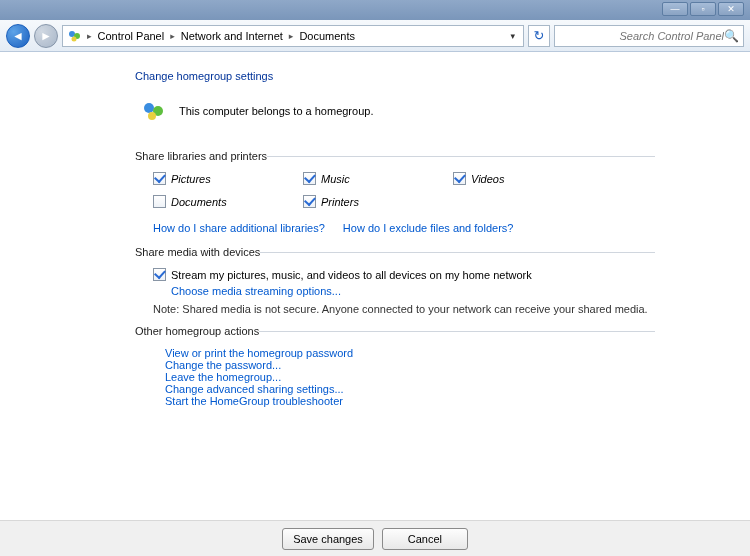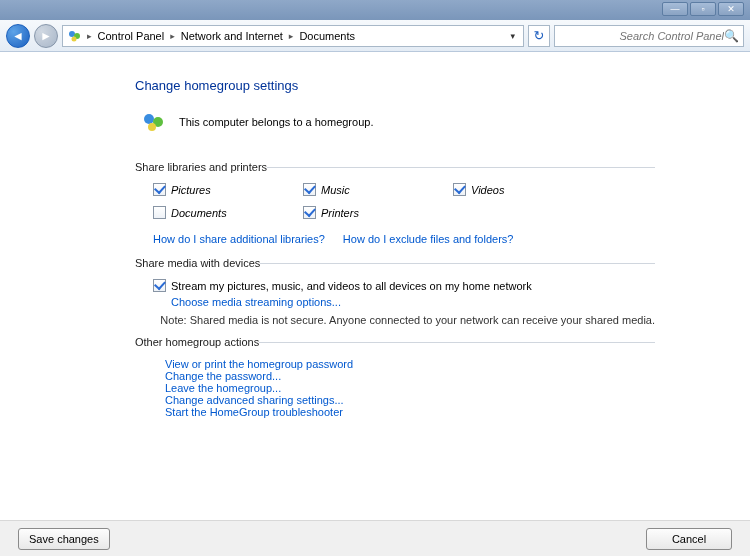--- a/index.html
+++ b/index.html
@@ -16,36 +16,36 @@
 .bc-icon { width: 16px; height: 16px; display: inline-flex; align-items: center; justify-content: center; }
 .bc-sep { color: #555; font-size: 9px; padding: 0 2px; }
 .bc-item { color: #000; cursor: pointer; padding: 2px 2px; }
 .bc-dropdown { margin-left: auto; color: #333; font-size: 9px; padding: 0 4px; cursor: pointer; }
 .refresh-btn { width: 22px; height: 22px; border: 1px solid #a8b8c8; background: #fff; display: flex; align-items: center; justify-content: center; cursor: pointer; color: #2060c0; font-size: 13px; }
 .search-box { width: 190px; height: 22px; background: #fff; border: 1px solid #a8b8c8; display: flex; align-items: center; padding: 0 4px; }
 .search-input { flex: 1; border: none; outline: none; font-size: 11px; font-style: italic; color: #777; background: transparent; text-align: right; }
 .search-icon { color: #2060c0; font-size: 12px; }
 .content { padding: 18px 0 0 0; height: calc(100% - 52px - 36px); overflow: auto; }
 .content-inner { margin: 0 auto; width: 560px; padding-left: 40px; }
-.page-title { color: #003399; font-size: 13px; font-weight: normal; margin-bottom: 18px; margin-top: 8px; }
+.page-title { color: #003399; font-size: 11px; font-weight: normal; margin-bottom: 18px; }
 .status-row { display: flex; align-items: center; gap: 10px; margin-bottom: 28px; padding-left: 6px; }
 .hg-icon { width: 28px; height: 22px; }
 .section-header { color: #1a1a1a; font-size: 11px; display: flex; align-items: center; gap: 0; margin: 10px 0 10px 0; }
 .section-line { flex: 1; height: 1px; background: #d0d6de; }
 .checkbox-grid { display: grid; grid-template-columns: 150px 150px 150px; gap: 10px 0; margin: 0 0 14px 18px; }
 .checkbox-row { display: flex; align-items: center; gap: 5px; font-style: italic; }
 .cb { width: 13px; height: 13px; border: 1px solid #8895a5; background: linear-gradient(#fff, #eef2f7); display: flex; align-items: center; justify-content: center; cursor: pointer; }
 .cb.checked::after { content: ""; width: 8px; height: 5px; border-left: 2px solid #2a6bd4; border-bottom: 2px solid #2a6bd4; transform: rotate(-48deg) translate(1px, -1px); }
 .link { color: #0058cf; cursor: pointer; }
 .link-row { display: flex; gap: 18px; margin: 0 0 12px 18px; }
 .indent-block { margin-left: 18px; }
 .stream-row { display: flex; align-items: center; gap: 5px; margin-bottom: 4px; }
-.note { color: #333; margin: 6px 0 10px 18px; text-align: right; }
+.note { color: #333; margin: 6px 0 10px 18px; }
 .action-list { margin-left: 30px; display: flex; flex-direction: column; }
-.button-bar { position: absolute; bottom: 0; left: 0; right: 0; height: 36px; background: #f0f0f0; border-top: 1px solid #d8d8d8; display: flex; align-items: center; justify-content: space-between; gap: 8px; padding: 8px 18px; }
+.button-bar { position: absolute; bottom: 0; left: 0; right: 0; height: 36px; background: #f0f0f0; border-top: 1px solid #d8d8d8; display: flex; align-items: center; justify-content: center; gap: 8px; padding: 8px 18px; }
 .btn { min-width: 86px; height: 22px; background: linear-gradient(#fdfdfd, #e8e8e8); border: 1px solid #8a8a8a; border-radius: 3px; font-size: 11px; cursor: pointer; padding: 0 10px; }
 .stream-indent { margin-left: 36px; margin-bottom: 4px; }
 </style>
 </head>
 <body>
 
 <div class="window">
 
   <div class="titlebar">
     <div class="titlebar-controls">

